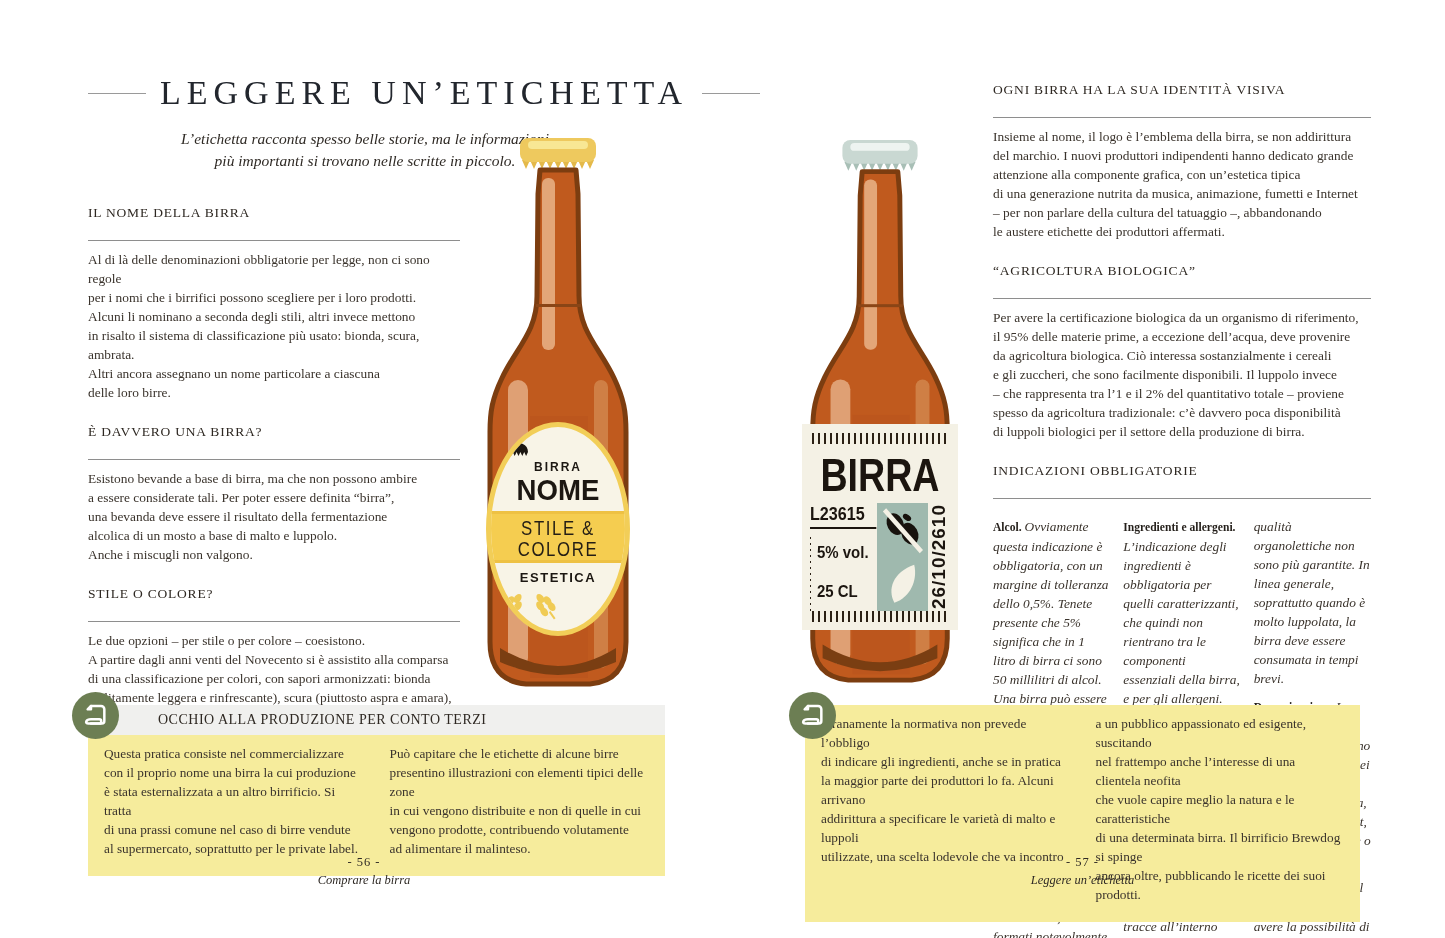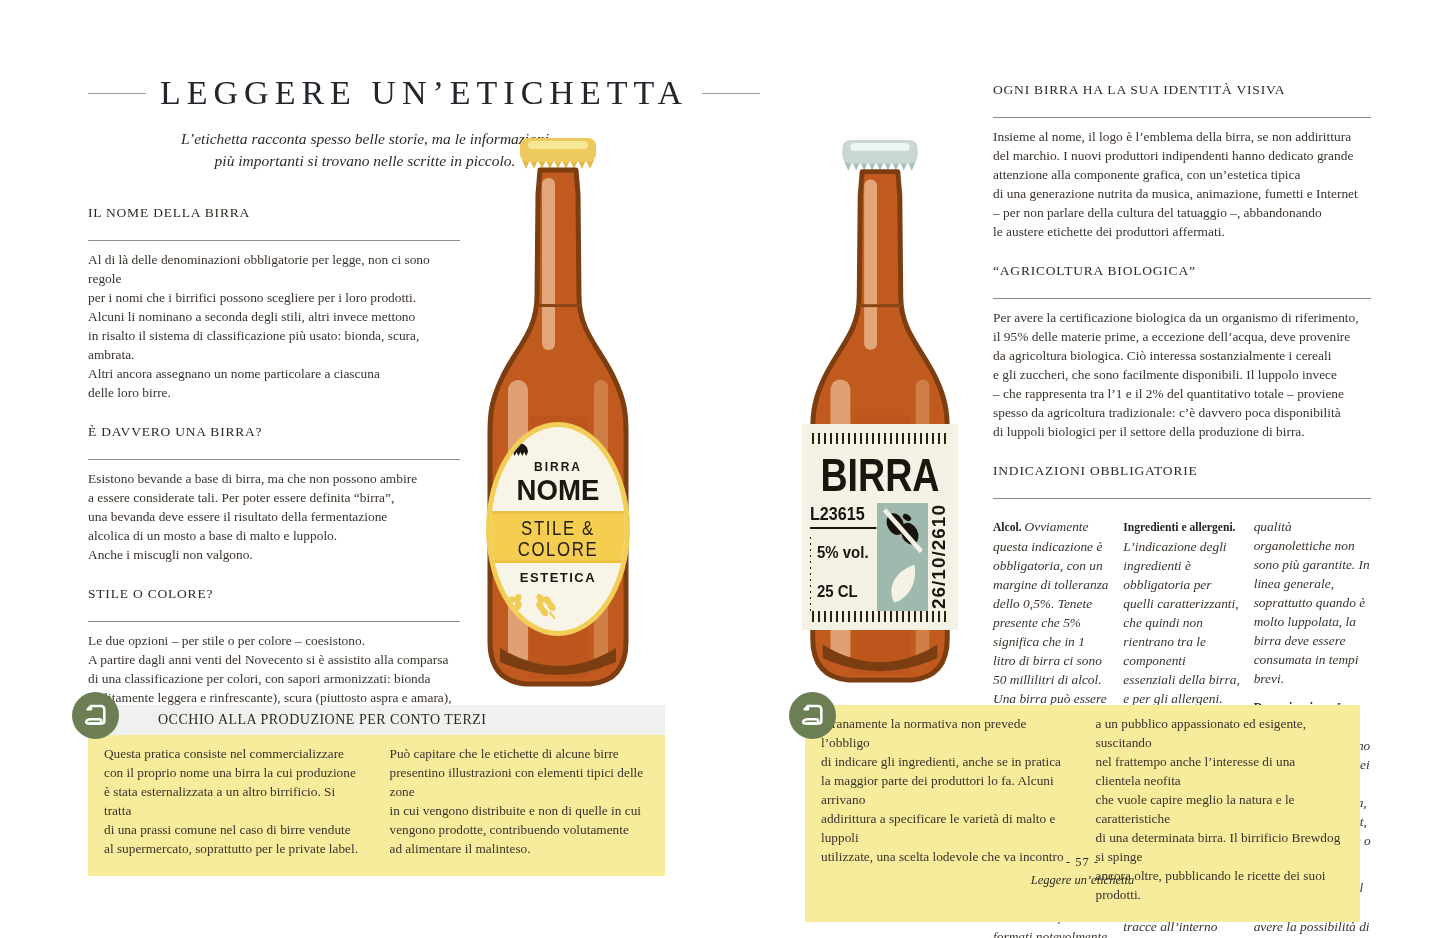--- a/index.html
+++ b/index.html
@@ -199,20 +199,24 @@
 di una prassi comune nel caso di birre vendute
 al supermercato, soprattutto per le private label.</p>
       <p class="bcol">Può capitare che le etichette di alcune birre
 presentino illustrazioni con elementi tipici delle zone
 in cui vengono distribuite e non di quelle in cui
 vengono prodotte, contribuendo volutamente
 ad alimentare il malinteso.</p>
     </div>
   </div>
 
+  <div class="footer footer-left">
+    <div class="pgnum">- 56 -</div>
+    <div class="chapter">Comprare la birra</div>
+  </div>
 
   <div class="col-right">
     <div class="sec">
       <h2>OGNI BIRRA HA LA SUA IDENTITÀ VISIVA</h2>
       <p>Insieme al nome, il logo è l’emblema della birra, se non addirittura
 del marchio. I nuovi produttori indipendenti hanno dedicato grande
 attenzione alla componente grafica, con un’estetica tipica
 di una generazione nutrita da musica, animazione, fumetti e Internet
 – per non parlare della cultura del tatuaggio –, abbandonando
 le austere etichette dei produttori affermati.</p>

